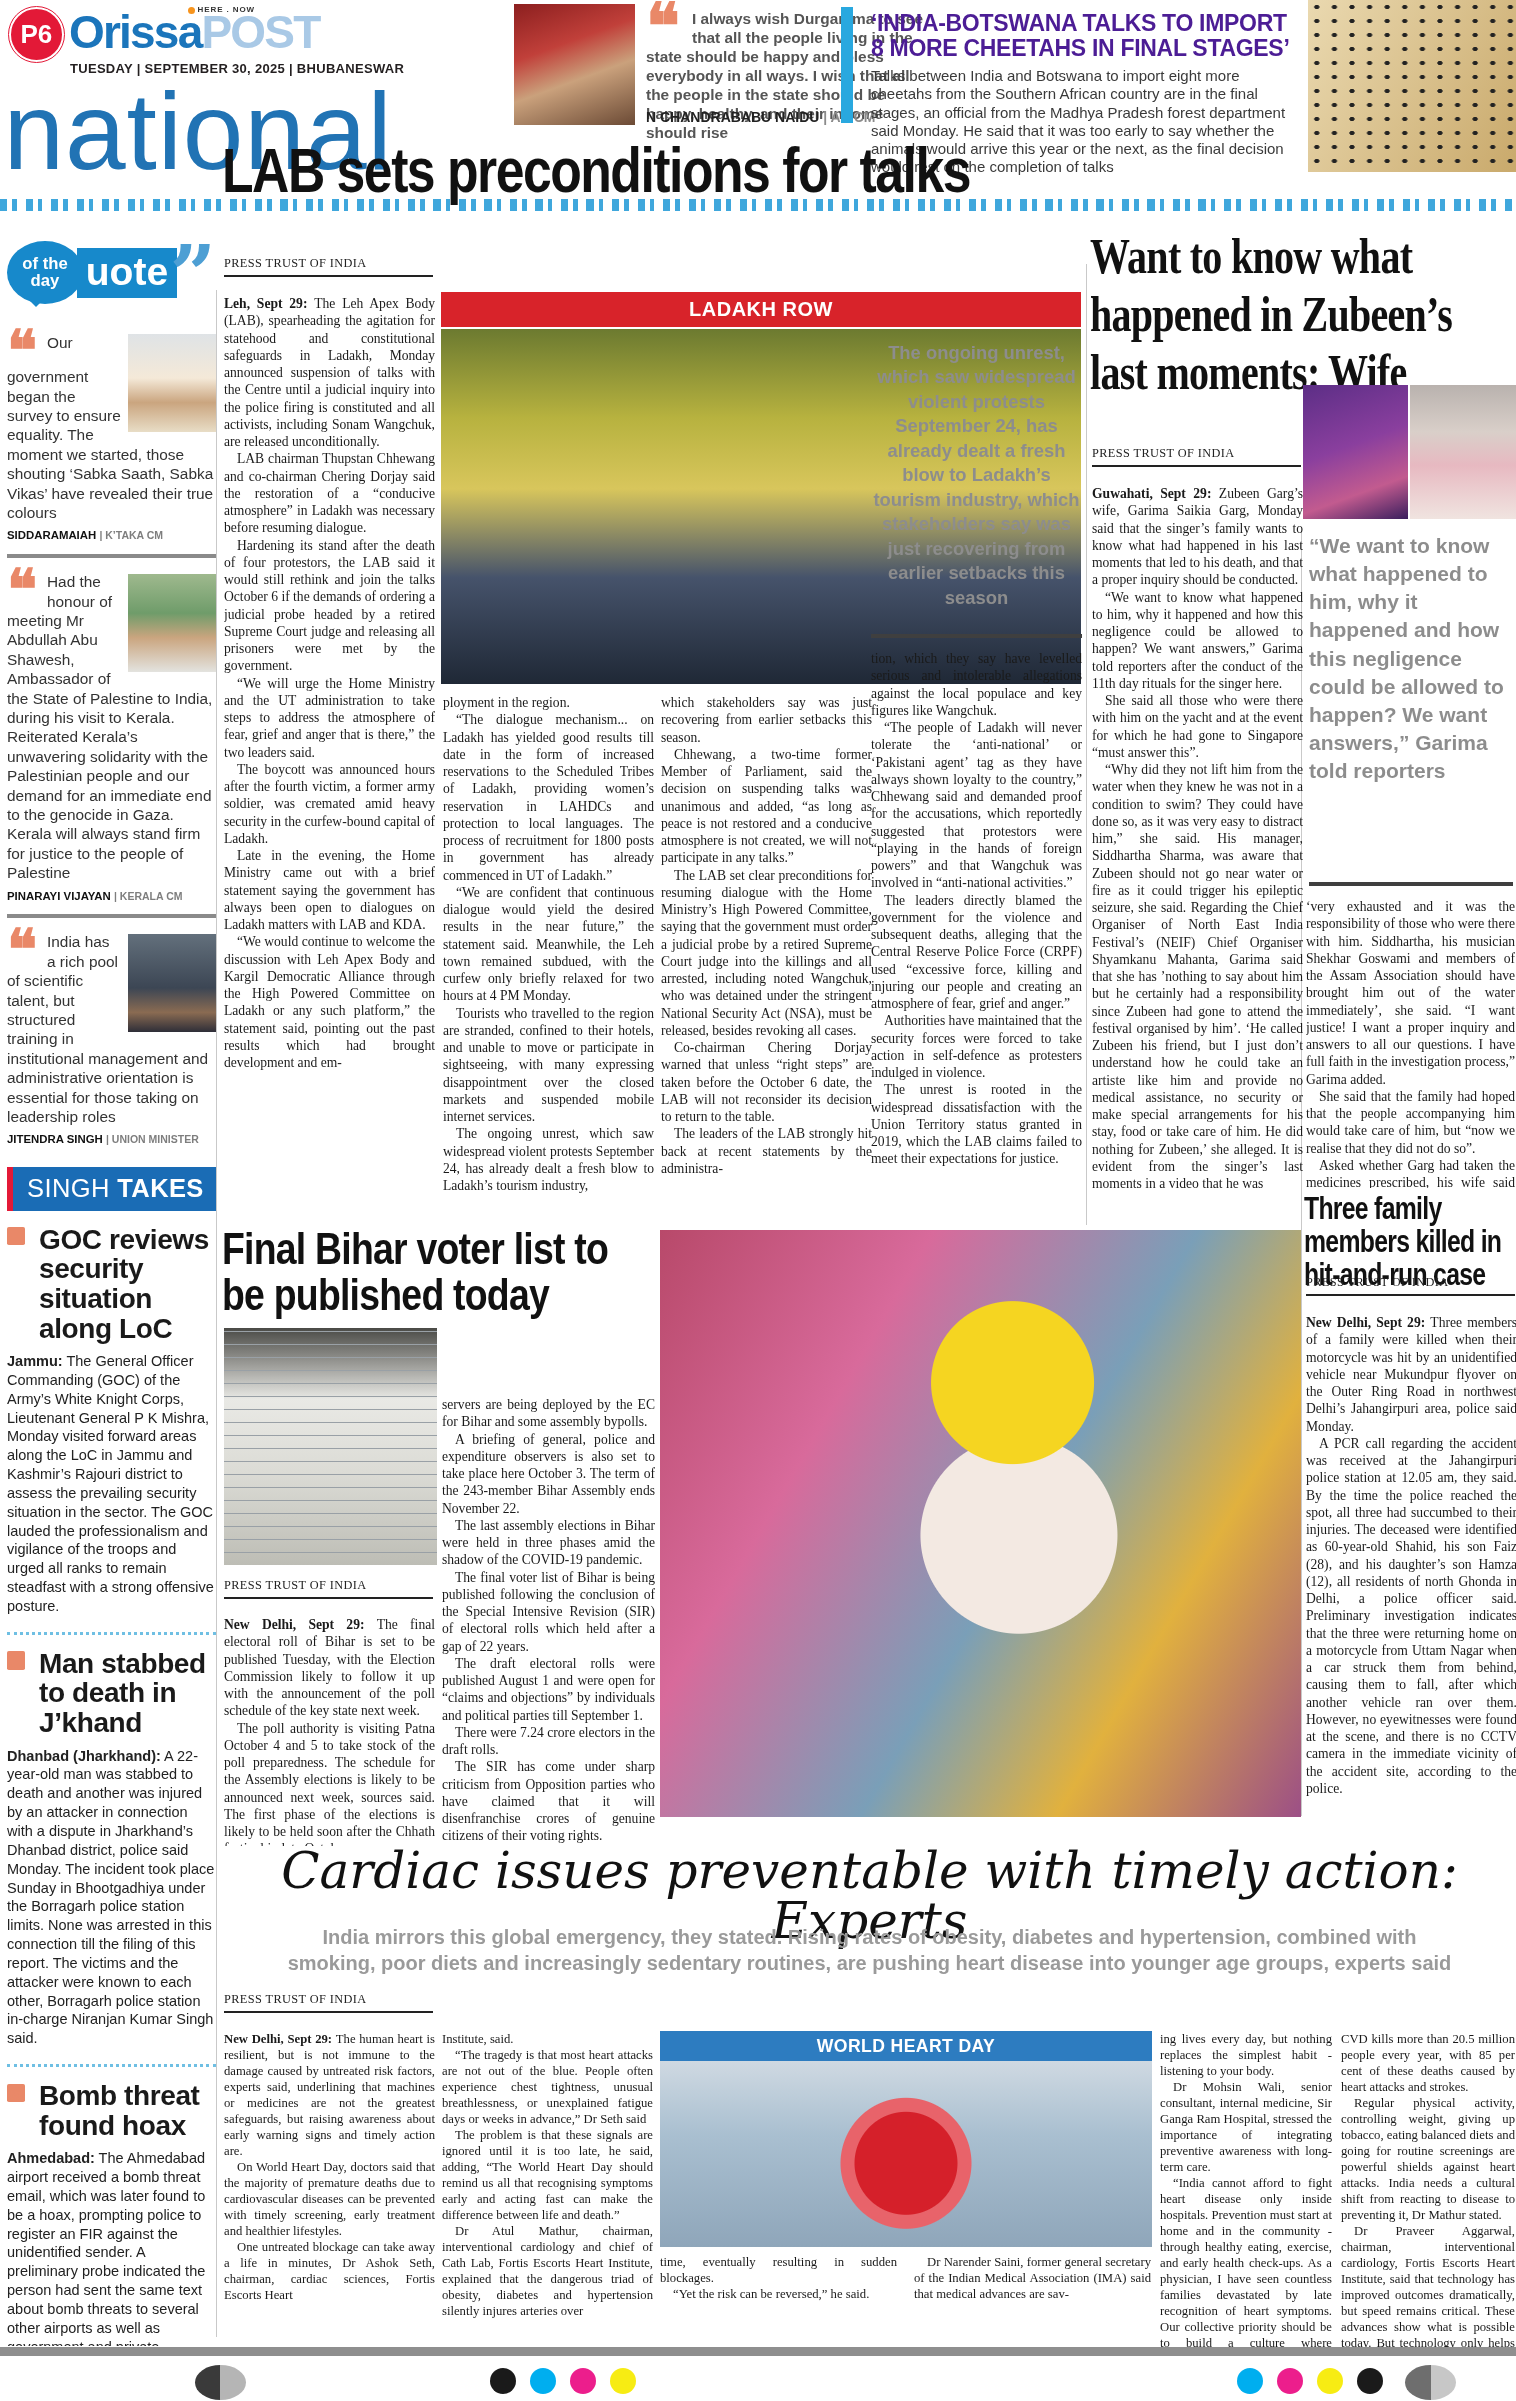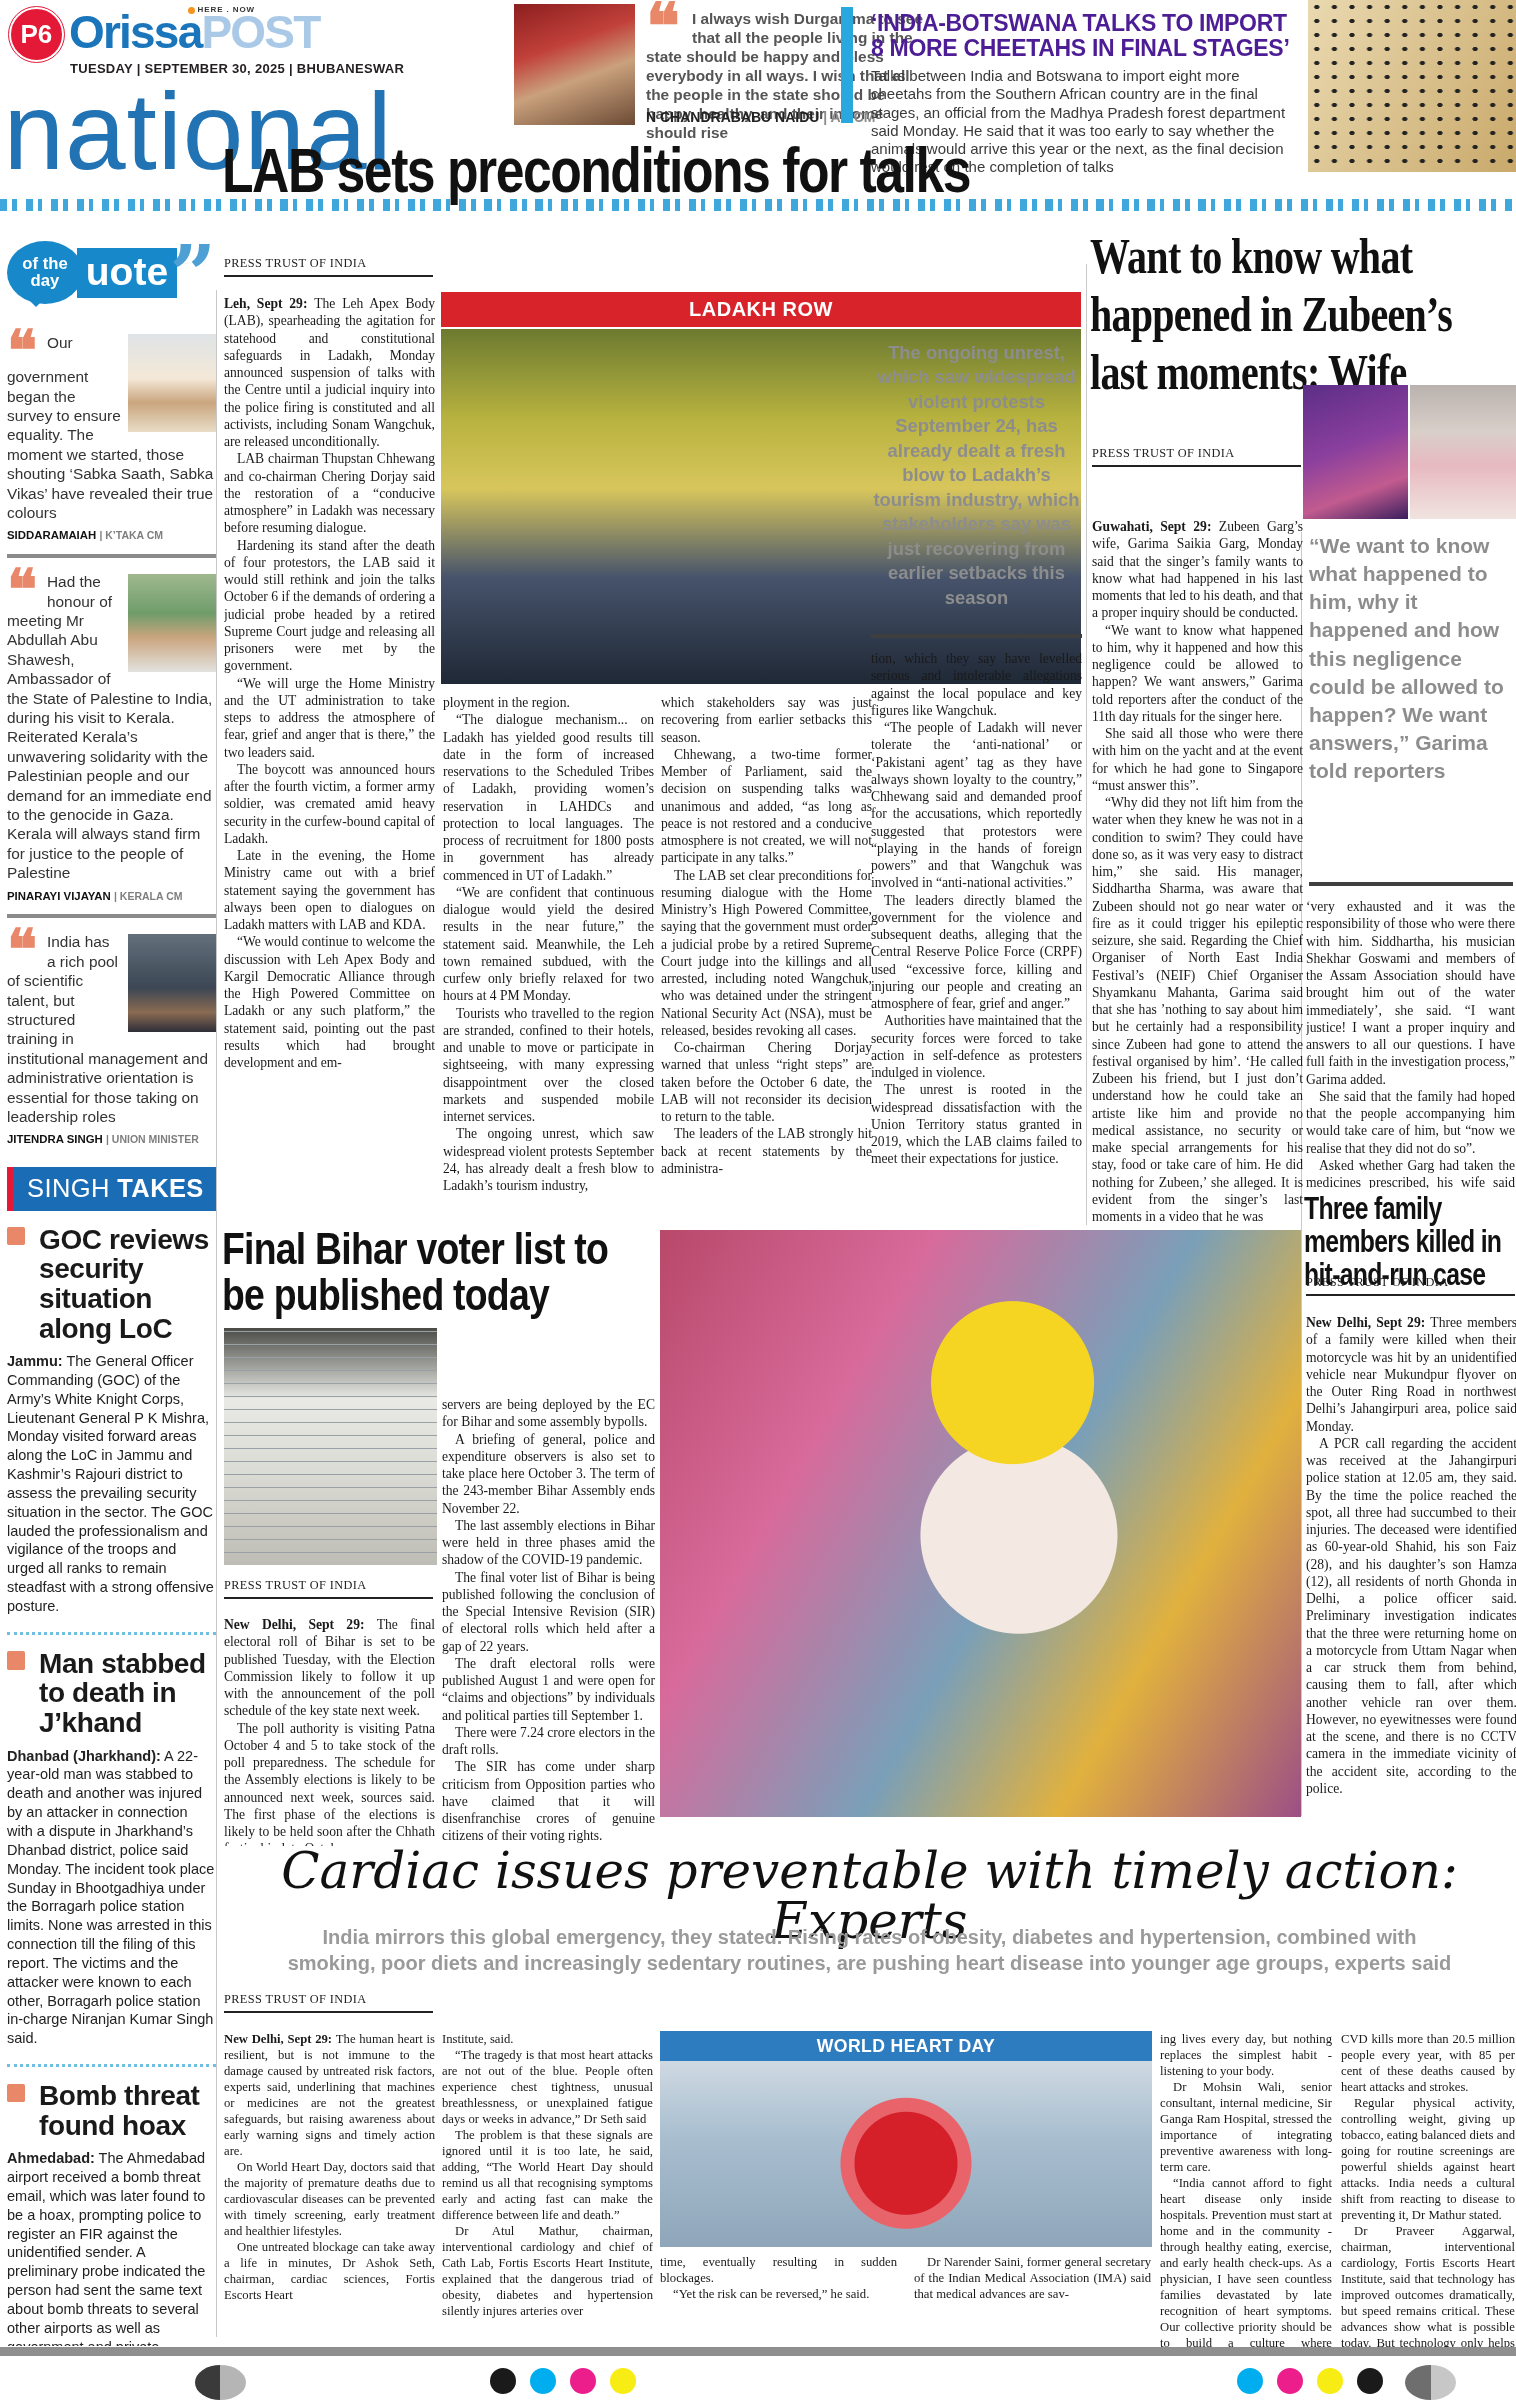--- a/index.html
+++ b/index.html
@@ -268,21 +268,21 @@
         <p>The draft electoral rolls were published August 1 and were open for “claims and objections” by individuals and political parties till September 1.</p>
         <p>There were 7.24 crore electors in the draft rolls.</p>
         <p>The SIR has come under sharp criticism from Opposition parties who have claimed that it will disenfranchise crores of genuine citizens of their voting rights.</p>
       </div>
   </div>
 
   <div class="abs ph ph-ravana" style="left:660px;top:1230px;width:641px;height:587px;"></div>
 
   <div class="abs zu-headline">Want to know what happened in Zubeen’s last moments: Wife</div>
   <div class="abs byline" style="left:1092px;top:446px;width:209px;">PRESS TRUST OF INDIA</div>
-  <div class="abs bodycol" style="left:1092px;top:485px;width:211px;height:738px;margin-top:33px;">
+  <div class="abs bodycol" style="left:1092px;top:485px;width:211px;height:738px;">
     <p class="lead-p"><strong>Guwahati, Sept 29: </strong><span>Zubeen Garg’s wife, Garima Saikia Garg, Monday said that the singer’s family wants to know what had happened in his last moments that led to his death, and that a proper inquiry should be conducted.</span></p>
     <div class="paras">
         <p>“We want to know what happened to him, why it happened and how this negligence could be allowed to happen? We want answers,” Garima told reporters after the conduct of the 11th day rituals for the singer here.</p>
         <p>She said all those who were there with him on the yacht and at the event for which he had gone to Singapore “must answer this”.</p>
         <p>“Why did they not lift him from the water when they knew he was not in a condition to swim? They could have done so, as it was very easy to distract him,” she said. His manager, Siddhartha Sharma, was aware that Zubeen should not go near water or fire as it could trigger his epileptic seizure, she said. Regarding the Chief Organiser of North East India Festival’s (NEIF) Chief Organiser Shyamkanu Mahanta, Garima said that she has ’nothing to say about him but he certainly had a responsibility since Zubeen had gone to attend the festival organised by him’. ‘He called Zubeen his friend, but I just don’t understand how he could take an artiste like him and provide no medical assistance, no security or make special arrangements for his stay, food or take care of him. He did nothing for Zubeen,’ she alleged. It is evident from the singer’s last moments in a video that he was</p>
       </div>
   </div>
   <div class="abs ph ph-zubeen1" style="left:1303px;top:385px;width:105px;height:134px;"></div>
   <div class="abs ph ph-zubeen2" style="left:1410px;top:385px;width:107px;height:134px;"></div>
   <div class="abs zu-quote" style="left:1309px;top:532px;width:204px;height:344px;overflow:hidden;">“We want to know what happened to him, why it happened and how this negligence could be allowed to happen? We want answers,” Garima told reporters</div>

